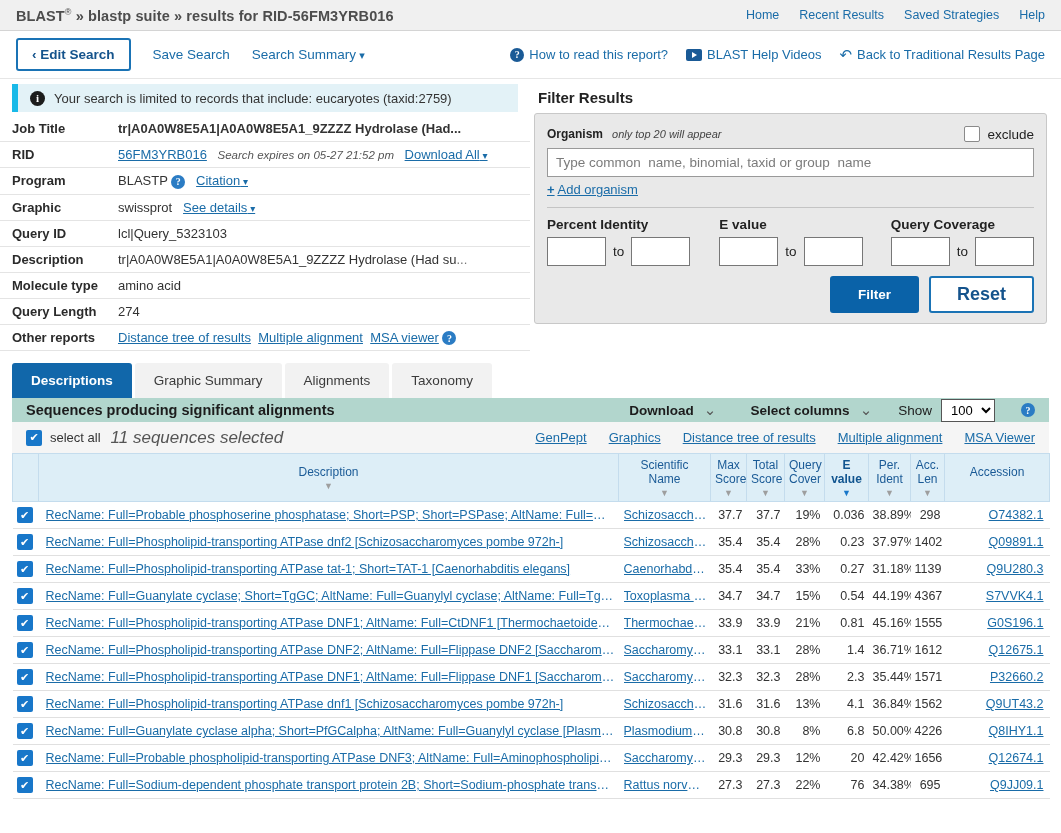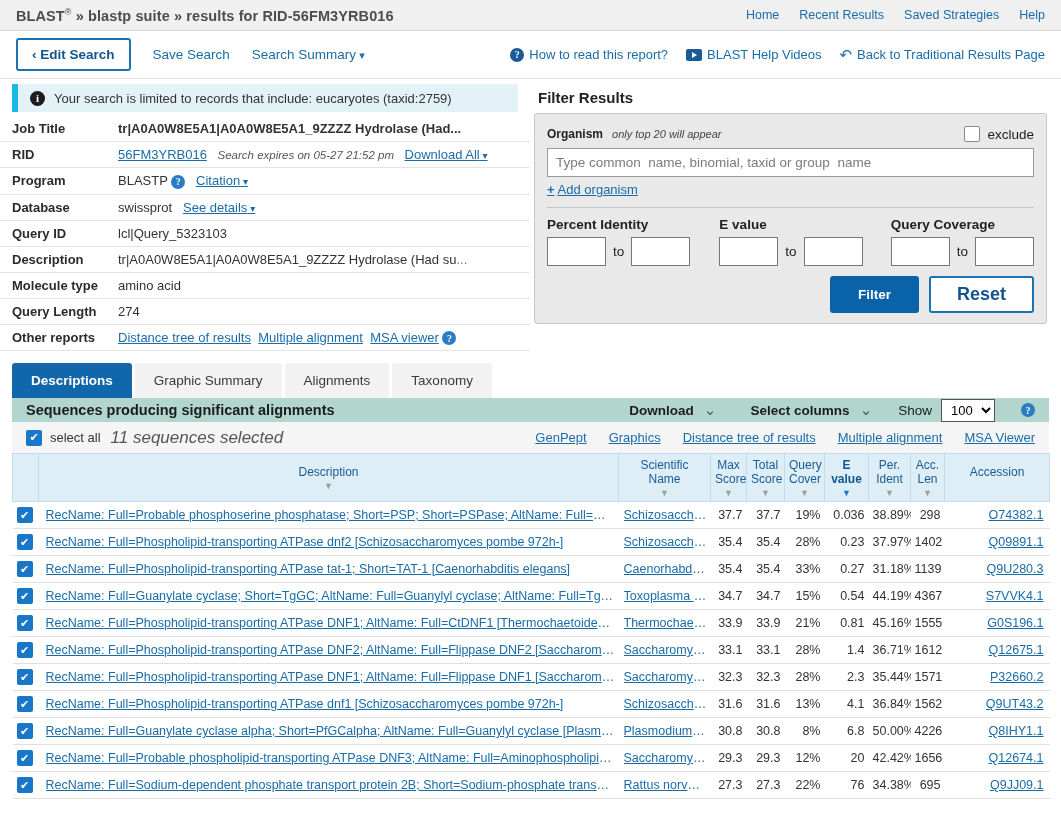--- a/index.html
+++ b/index.html
@@ -295,21 +295,21 @@
       </tr>
       <tr>
         <td class="lbl">Program</td>
         <td class="val">
           <span>BLASTP</span>
           <span class="qmark lite">?</span>
           &nbsp;&nbsp;<a class="caret">Citation</a>
         </td>
       </tr>
       <tr>
-        <td class="lbl">Database</td>
+        <td class="lbl">Graphic</td>
         <td class="val">
           <span>swissprot</span>
           &nbsp;&nbsp;<a class="caret">See details</a>
         </td>
       </tr>
       <tr>
         <td class="lbl">Query ID</td>
         <td class="val">lcl|Query_5323103</td>
       </tr>
       <tr>

